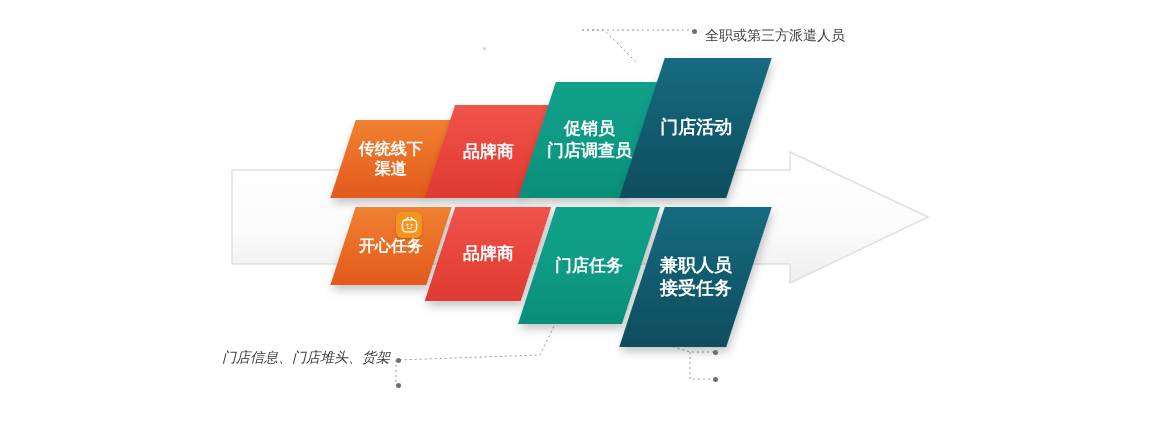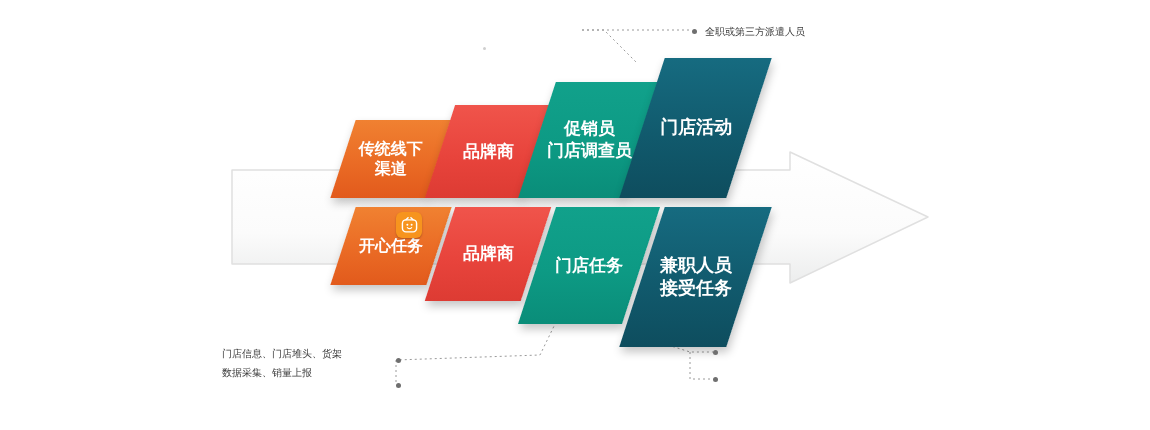--- a/index.html
+++ b/index.html
@@ -80,27 +80,27 @@
     background: #f7941e;
     box-shadow: 0 1px 2px rgba(0,0,0,0.25);
     display: flex;
     align-items: center;
     justify-content: center;
   }
 
   
   .callout {
     position: absolute;
-    font-size: 10px;
+    font-size: 14px;
     color: #3b3b3b;
     white-space: nowrap;
     line-height: 1.9;
   }
   .c-top     { left: 705px; top: 22px; }
-  .c-bl      { left: 222px; top: 344px; }
+  .c-bl      { left: 222px; top: 344px; font-style: italic; }
   .c-br      { left: 728px; top: 341px; }
 
   .dot {
     position: absolute;
     width: 5px;
     height: 5px;
     border-radius: 50%;
     background: #6f6f6f;
   }
   .d-top { left: 692px; top: 29px; }
@@ -203,17 +203,16 @@
   <div class="dot d-bl2"></div>
   <div class="dot d-br1"></div>
   <div class="dot d-br2"></div>
 
   <div class="callout c-top">
     <div>全职或第三方派遣人员</div>
   </div>
 
   <div class="callout c-bl">
     <div>门店信息、门店堆头、货架</div>
-    <div>数据采集、销量上报</div>
   </div>
 
 
 </div>
 
 </body></html>

